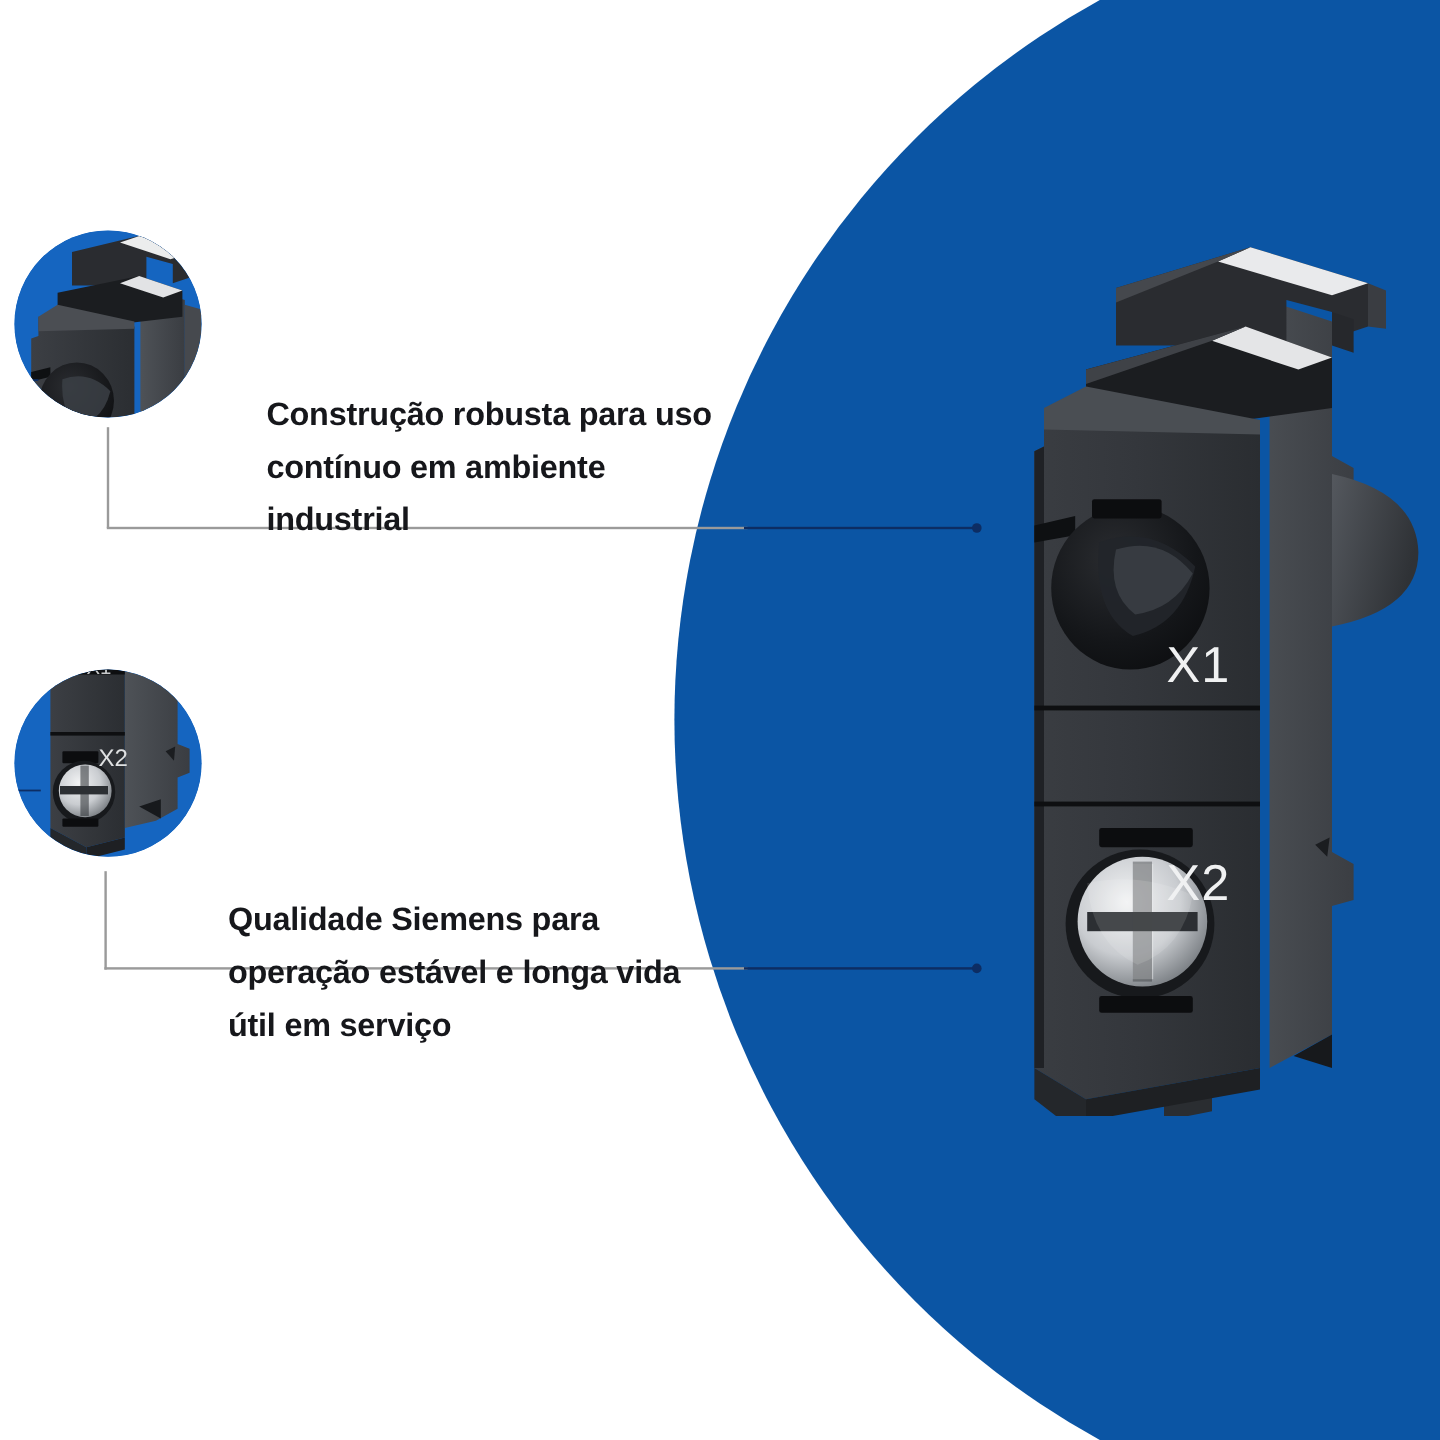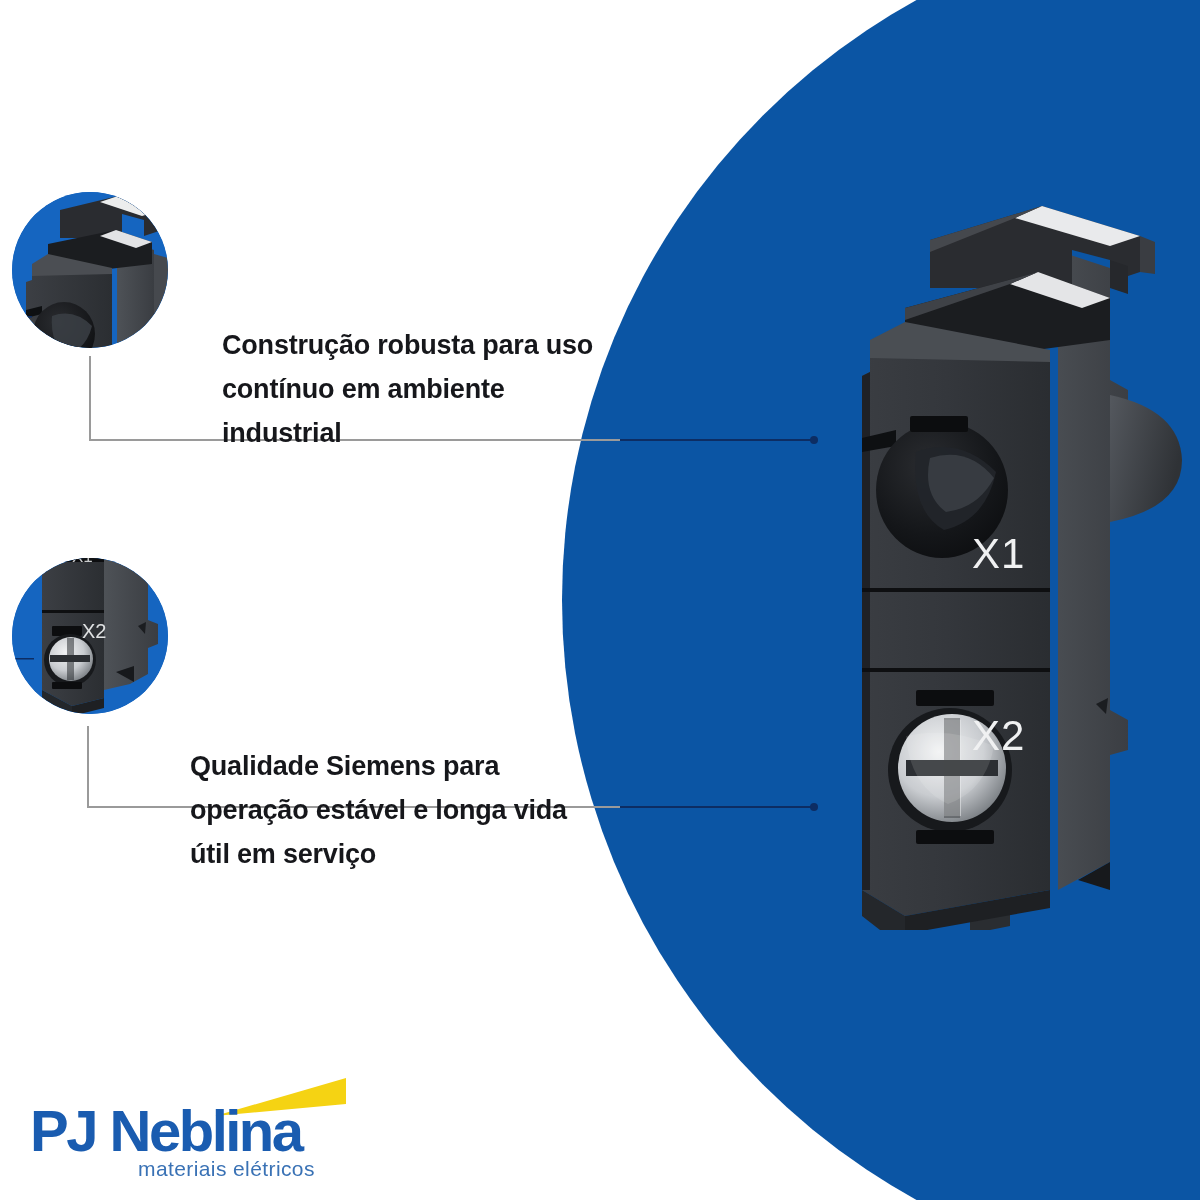--- a/index.html
+++ b/index.html
@@ -299,23 +299,14 @@
     <div class="vseg" style="left:87px;  top:726px; height:82px;"></div>
     <div class="hseg-white" style="left:87px;  top:806px; width:536px;"></div>
     <div class="hseg-blue" style="left:620px; top:806px; width:196px;"></div>
     <div class="enddot" style="left:810px; top:803px;"></div>
   </div>
 
   <div class="callout-text" style="left:190px; top:323px;margin-left:32px;">Construção robusta para uso contínuo em ambiente industrial</div>
 
   <div class="callout-text" style="left:190px; top:732px;margin-top:12px;">Qualidade Siemens para operação estável e longa vida útil em serviço</div>
 
-  <div class="logo">
-    <div class="logo-swoosh">
-      <svg width="135" height="40" viewBox="0 0 135 40" xmlns="http://www.w3.org/2000/svg">
-        <path d="M2 38 L133 0 L133 26 Z" fill="#f5d313"></path>
-      </svg>
-    </div>
-    <div class="logo-wordmark">PJ Neblina</div>
-    <div class="logo-sub">materiais elétricos</div>
-  </div>
 
 </div>
 
 </body></html>

